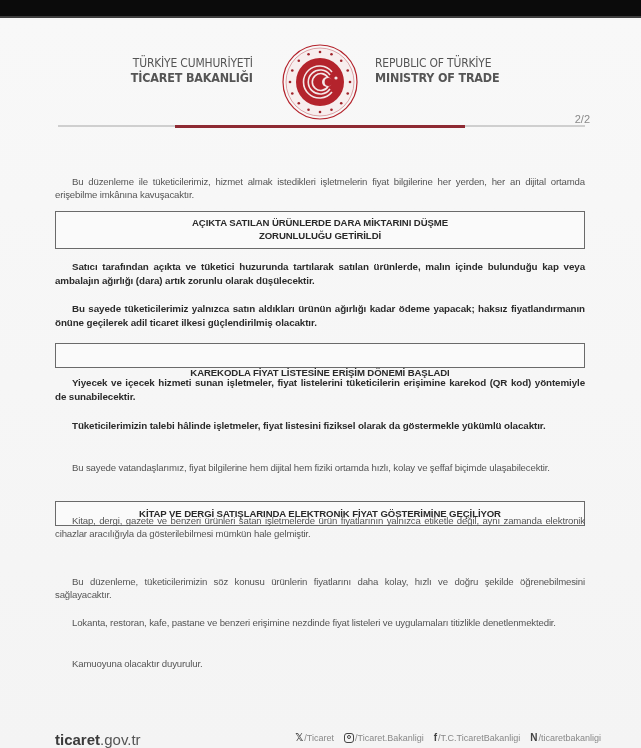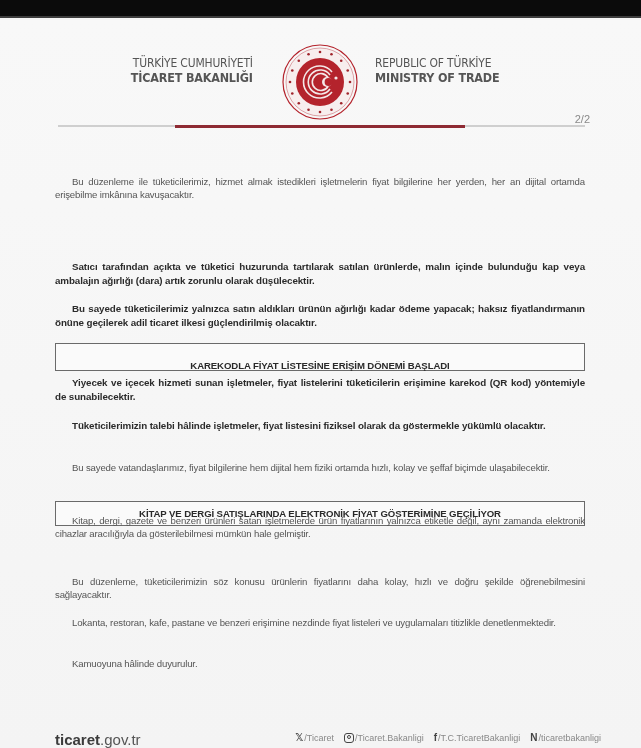--- a/index.html
+++ b/index.html
@@ -84,38 +84,42 @@
     <div class="hdr-l2">MINISTRY OF TRADE</div>
   </div>
 
   <div class="pagenum">2/2</div>
   <div class="divider">
     <div class="divider-accent"></div>
   </div>
 
   <div class="para" style="top:155px;"><span class="indent"></span><span>Bu düzenleme ile tüketicilerimiz, hizmet almak istedikleri işletmelerin fiyat bilgilerine her yerden, her an dijital ortamda erişebilme imkânına kavuşacaktır.</span></div>
 
+  <div class="box" style="top:191px; height:38px; padding-top:5px;">
+    <div>AÇIKTA SATILAN ÜRÜNLERDE DARA MİKTARINI DÜŞME</div>
+    <div>ZORUNLULUĞU GETİRİLDİ</div>
+  </div>
   <div class="para bold" style="top:240px;"><span class="indent"></span><span>Satıcı tarafından açıkta ve tüketici huzurunda tartılarak satılan ürünlerde, malın içinde bulunduğu kap veya ambalajın ağırlığı (dara) artık zorunlu olarak düşülecektir.</span></div>
   <div class="para bold" style="top:282px;"><span class="indent"></span><span>Bu sayede tüketicilerimiz yalnızca satın aldıkları ürünün ağırlığı kadar ödeme yapacak; haksız fiyatlandırmanın önüne geçilerek adil ticaret ilkesi güçlendirilmiş olacaktır.</span></div>
 
-  <div class="box" style="top:323px; height:28px; padding-top:16px;">
+  <div class="box" style="top:323px; height:20px; padding-top:23px;">
     <div>KAREKODLA FİYAT LİSTESİNE ERİŞİM DÖNEMİ BAŞLADI</div>
   </div>
   <div class="para bold" style="top:356px;"><span class="indent"></span><span>Yiyecek ve içecek hizmeti sunan işletmeler, fiyat listelerini tüketicilerin erişimine karekod (QR kod) yöntemiyle de sunabilecektir.</span></div>
   <div class="para bold" style="top:399px;"><span class="indent"></span><span>Tüketicilerimizin talebi hâlinde işletmeler, fiyat listesini fiziksel olarak da göstermekle yükümlü olacaktır.</span></div>
   <div class="para" style="top:441px;"><span class="indent"></span><span>Bu sayede vatandaşlarımız, fiyat bilgilerine hem dijital hem fiziki ortamda hızlı, kolay ve şeffaf biçimde ulaşabilecektir.</span></div>
 
   <div class="box" style="top:481px; height:25px; padding-top:6px;">
     <div>KİTAP VE DERGİ SATIŞLARINDA ELEKTRONİK FİYAT GÖSTERİMİNE GEÇİLİYOR</div>
   </div>
   <div class="para" style="top:494px;"><span class="indent"></span><span>Kitap, dergi, gazete ve benzeri ürünleri satan işletmelerde ürün fiyatlarının yalnızca etiketle değil, aynı zamanda elektronik cihazlar aracılığıyla da gösterilebilmesi mümkün hale gelmiştir.</span></div>
   <div class="para" style="top:555px;"><span class="indent"></span><span>Bu düzenleme, tüketicilerimizin söz konusu ürünlerin fiyatlarını daha kolay, hızlı ve doğru şekilde öğrenebilmesini sağlayacaktır.</span></div>
   <div class="para" style="top:596px;"><span class="indent"></span><span>Lokanta, restoran, kafe, pastane ve benzeri erişimine nezdinde fiyat listeleri ve uygulamaları titizlikle denetlenmektedir.</span></div>
 
-  <div class="para" style="top:637px;"><span class="indent"></span><span>Kamuoyuna hâlinde duyurulur.</span></div>
+  <div class="para" style="top:637px;"><span class="indent"></span><span>Kamuoyuna olacaktır duyurulur.</span></div>
 
   <div class="footer-site">
     <b>ticaret</b><span>.gov.tr</span>
   </div>
 
   <div class="footer-social">
     <div class="soc">
       <span class="soc-icon">𝕏</span>
       <span>/Ticaret</span>
     </div>

